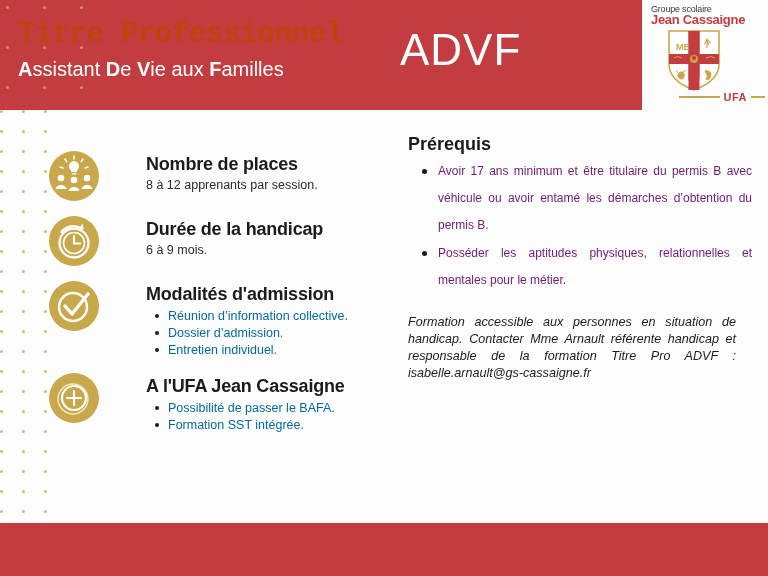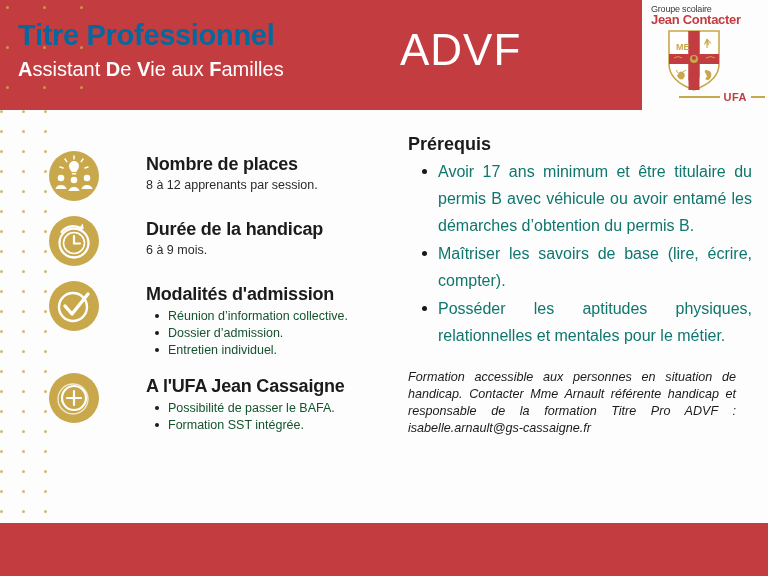--- a/index.html
+++ b/index.html
@@ -29,22 +29,22 @@
     pointer-events:none;
   }
   .header-dots i{
     position:absolute;width:3px;height:3px;border-radius:50%;
     background:#c8a84b;opacity:.85;
   }
   .title-block{
     position:absolute;left:18px;top:18px;width:380px;
   }
   .title-main{
-    color:#0369a1;font-weight:bold;font-size:29px;line-height:34px;
-    letter-spacing:-.3px;margin:0;white-space:nowrap;
+    color:#c2410c;font-weight:bold;font-size:29px;line-height:34px;
+    letter-spacing:-.3px;margin:0;white-space:nowrap;font-family:Liberation Mono, monospace;
   }
   .title-sub{
     color:#ffffff;font-size:20px;line-height:26px;margin:4px 0 0 0;
     white-space:nowrap;font-weight:400;
   }
   .title-sub b{font-weight:bold;}
   .advf{
     position:absolute;left:400px;top:14px;
     color:#ffffff;font-weight:normal;font-size:44px;line-height:72px;
     letter-spacing:1px;margin:0;
@@ -96,39 +96,39 @@
     margin:0;font-size:18px;font-weight:bold;color:#1b1b1b;
     line-height:21px;letter-spacing:-.2px;
   }
   .feature p{
     margin:2px 0 0 0;font-size:12.5px;color:#2b2b2b;line-height:16px;
   }
   .feature ul{
     margin:3px 0 0 0;padding:0 0 0 20px;list-style:none;
   }
   .feature ul li{
-    position:relative;font-size:12.5px;color:#14532d;line-height:17px;
+    position:relative;font-size:12.5px;color:#0369a1;line-height:17px;
     padding-left:2px;
   }
   .feature ul li::before{
     content:"";position:absolute;left:-11px;top:6px;
     width:4px;height:4px;border-radius:50%;background:#1b1b1b;
   }
 
   
   .right-col{
     position:absolute;left:408px;top:132px;width:344px;
   }
   .right-col h2{
     margin:0 0 2px 0;font-size:18px;font-weight:bold;color:#1b1b1b;
     line-height:24px;
   }
   .req-list{margin:0;padding:0 0 0 30px;list-style:none;}
   .req-list li{
-    position:relative;font-size:16px;color:#0f766e;line-height:27px;
+    position:relative;font-size:12px;color:#701a75;line-height:27px;
     text-align:justify;margin-bottom:1px;
   }
   .req-list li::before{
     content:"";position:absolute;left:-16px;top:11px;
     width:5px;height:5px;border-radius:50%;background:#16181a;
   }
   .note{
     margin:20px 16px 0 0;font-size:12.6px;font-style:italic;color:#1b1b1b;
     line-height:17px;text-align:justify;
   }
@@ -164,21 +164,21 @@
       <div class="title-main">Titre Professionnel</div>
       <div class="title-sub">
         <b>A</b>ssistant <b>D</b>e <b>V</b>ie aux <b>F</b>amilles
       </div>
     </div>
 
     <div class="advf">ADVF</div>
 
     <div class="logo">
       <div class="logo-l1">Groupe scolaire</div>
-      <div class="logo-l2">Jean Contacter</div>
+      <div class="logo-l2">Jean Cassaigne</div>
 
       <div class="shield-wrap">
         <svg width="54" height="64" viewBox="0 0 54 64">
           <path d="M2 3 H52 V36 C52 50 38 58 27 62 C16 58 2 50 2 36 Z" fill="#ffffff" stroke="#c8a84b" stroke-width="1.6"></path>
           <rect x="21.5" y="3" width="11" height="59" fill="#c33c3f"></rect>
           <path d="M21.5 3 h11 v46 c-2.6 4.2 -7.4 8 -5.5 13 c-1.9 -5 -6.7 -8.8 -5.5 -13 Z" fill="#c33c3f"></path>
           <rect x="2" y="26" width="50" height="10" fill="#c33c3f"></rect>
           <text x="9" y="22" font-family="Liberation Sans, sans-serif" font-size="9" font-weight="bold" fill="#c8a84b">ME</text>
           <path d="M40 11 l1.5 6 M40 11 l-2.5 5.5 M40 11 l4 4.5 M40 11 l0 9" stroke="#c8a84b" stroke-width="1.1" fill="none"></path>
           <circle cx="27" cy="31" r="4" fill="#c8a84b"></circle>
@@ -327,21 +327,20 @@
             <li>Formation SST intégrée.</li>
           </ul>
         </div>
       </div>
     </div>
 
   <div class="right-col">
     <h2>Prérequis</h2>
     <ul class="req-list" id="req-list">
         <li>Avoir 17 ans minimum et être titulaire du permis B avec véhicule ou avoir entamé les démarches d’obtention du permis B.</li>
-        <li>Maîtriser les savoirs de base (lire, écrire, compter).</li>
         <li>Posséder les aptitudes physiques, relationnelles et mentales pour le métier.</li>
       </ul>
     <p class="note">Formation accessible aux personnes en situation de handicap. Contacter Mme Arnault référente handicap et responsable de la formation Titre Pro ADVF : isabelle.arnault@gs-cassaigne.fr</p>
   </div>
 
   <div class="footer-bar"></div>
 
 </div>
 
 </body></html>

